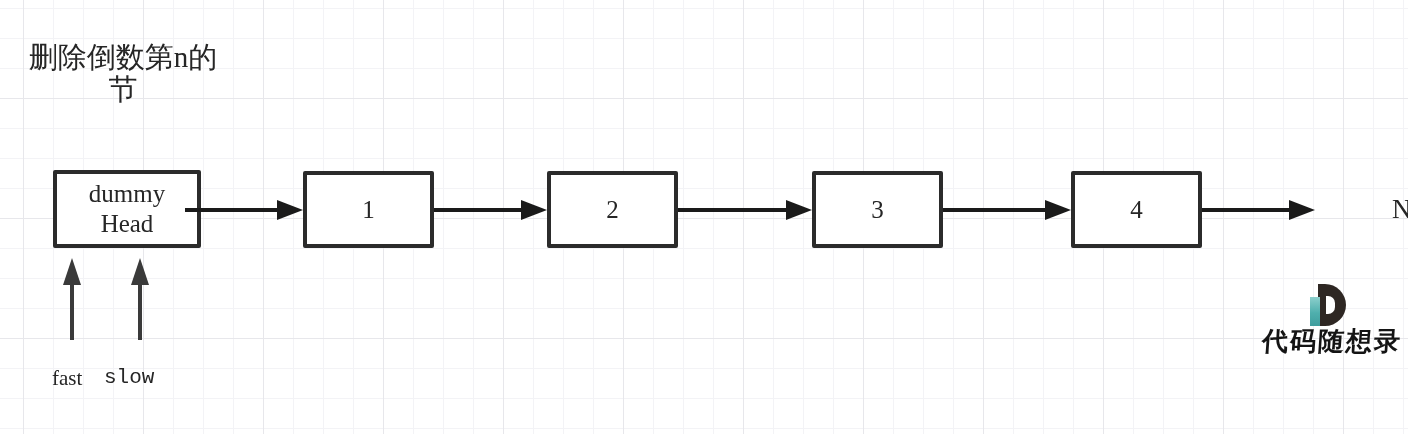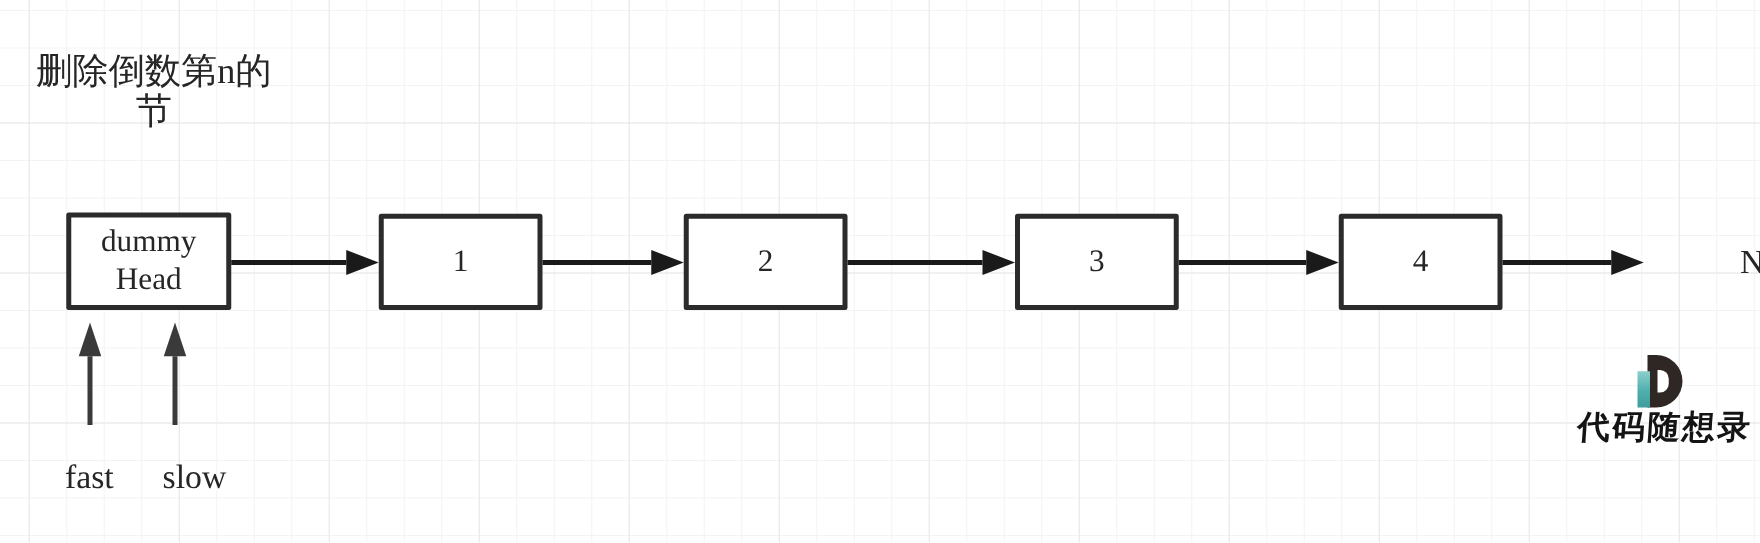--- a/index.html
+++ b/index.html
@@ -32,21 +32,21 @@
     text-align:center;font-size:29px;line-height:32px;color:var(--text);margin-top:15px;
   }
   .node{
     position:absolute;top:171px;width:131px;height:77px;
     border:4px solid var(--box-border);border-radius:2px;
     background:#ffffff;
     display:flex;align-items:center;justify-content:center;
     font-size:25px;line-height:30px;text-align:center;
     white-space:pre-line;color:var(--text);
   }
-  .node-dummy{left:53px;top:170px;height:78px;width:132px;}
+  .node-dummy{left:53px;top:170px;height:78px;width:148px;}
   .node-1{left:303px;}
   .node-2{left:547px;}
   .node-3{left:812px;}
   .node-4{left:1071px;}
   .harrow{
     position:absolute;top:199px;height:22px;
     display:flex;align-items:center;
   }
   .harrow .shaft{flex:1;height:4px;background:var(--stroke);}
   .harrow .head{
@@ -66,23 +66,23 @@
   }
   .varrow .head{
     width:0;height:0;
     border-left:9px solid transparent;
     border-right:9px solid transparent;
     border-bottom:27px solid #3a3a3a;
   }
   .varrow .shaft{width:4px;flex:1;background:#3a3a3a;}
   .v-fast{left:63px;}
   .v-slow{left:131px;}
-  .plabel{position:absolute;top:366px;font-size:27px;color:var(--text);}
+  .plabel{position:absolute;top:366px;font-size:21px;color:var(--text);}
   .plabel-fast{left:52px;}
-  .plabel-slow{left:130px;}
+  .plabel-slow{left:104px;font-family:Liberation Mono, monospace;}
   .tail{position:absolute;left:1392px;top:194px;font-size:27px;color:var(--text);white-space:nowrap;}
   .logo{position:absolute;left:1256px;top:284px;width:152px;height:70px;}
   .logo-d{position:absolute;left:54px;top:0;width:36px;height:42px;}
   .logo-d .body{
     position:absolute;left:8px;top:0;width:28px;height:42px;
     background:var(--logo-dark);border-radius:0 21px 21px 0;
   }
   .logo-d .hole{
     position:absolute;left:16px;top:12px;width:9px;height:18px;
     background:#ffffff;border-radius:0 7px 7px 0;

